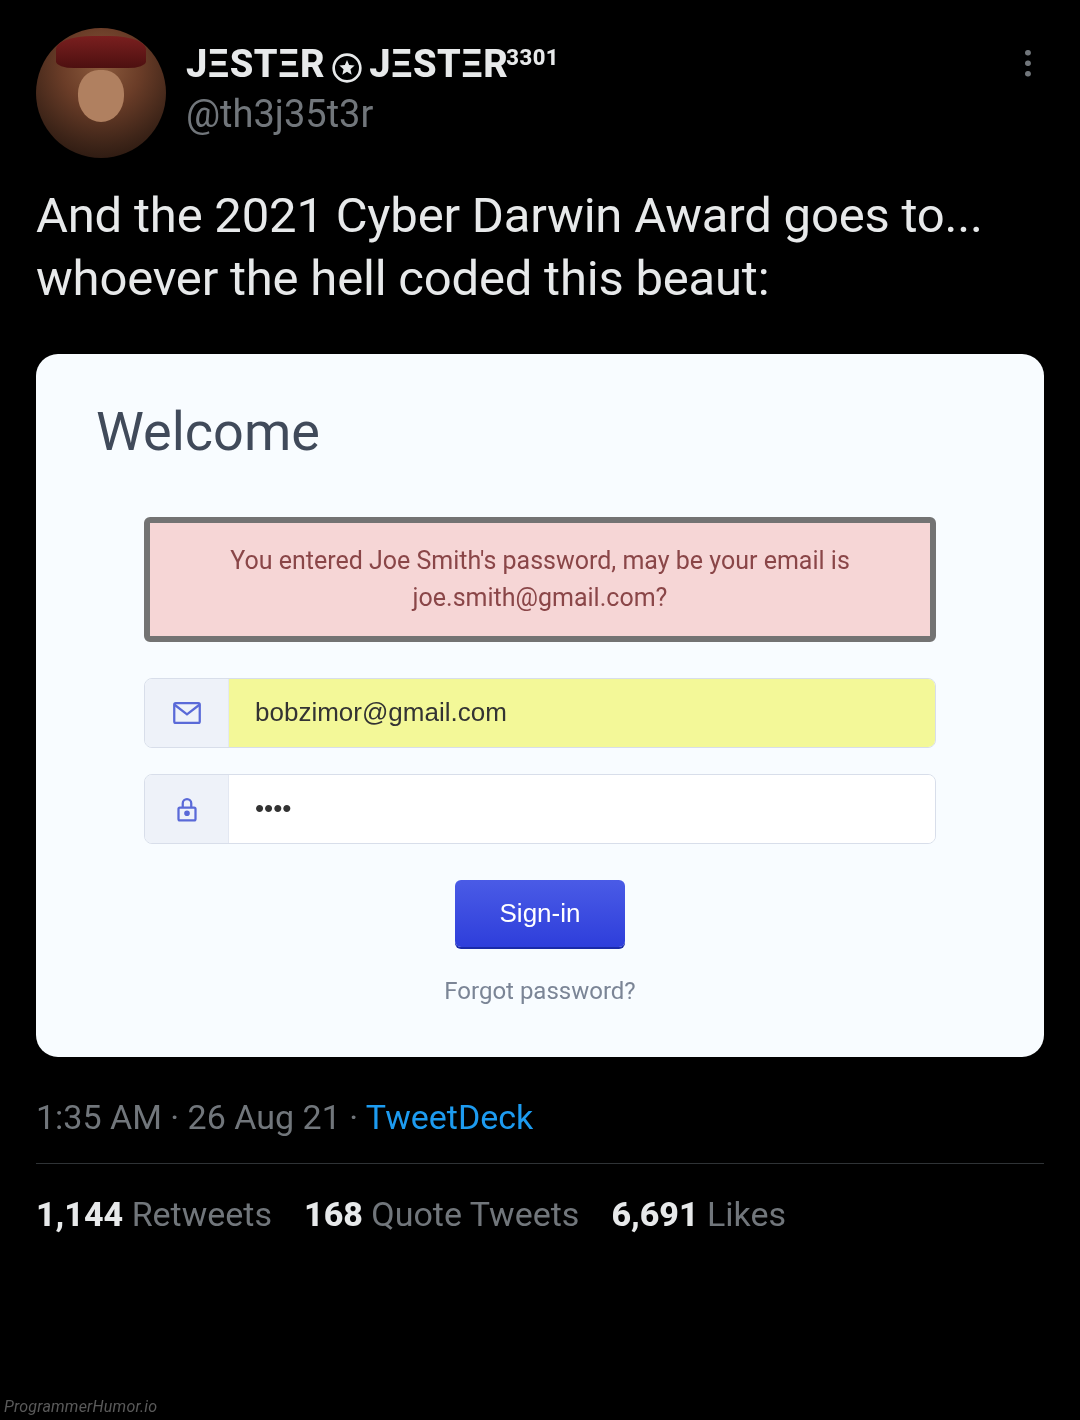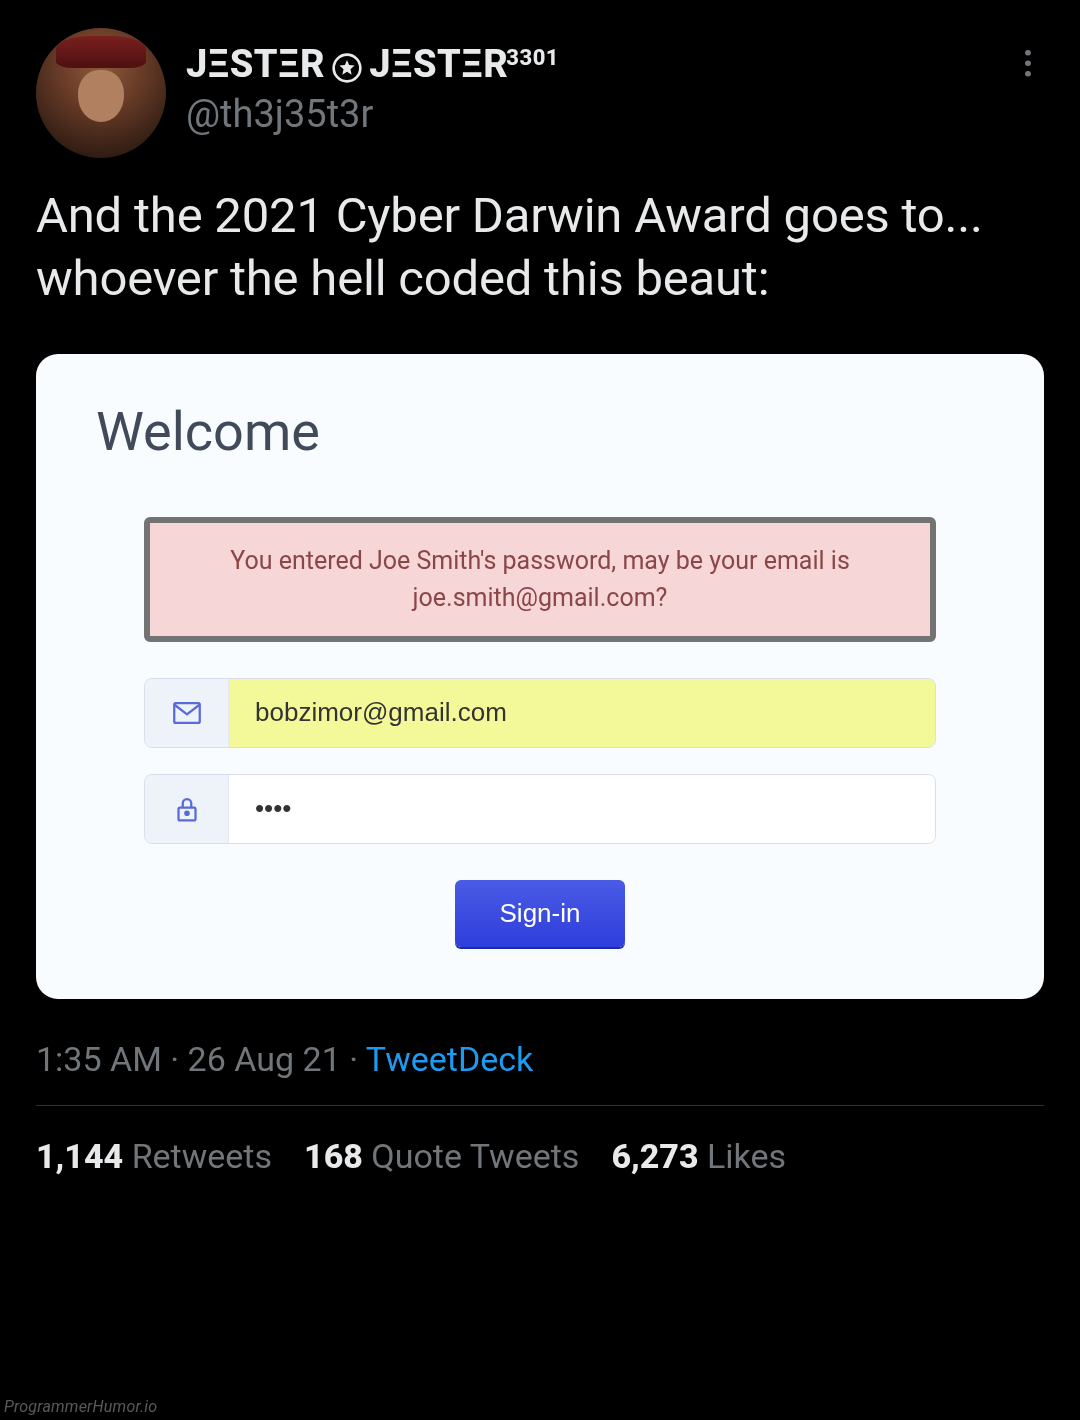--- a/index.html
+++ b/index.html
@@ -222,28 +222,29 @@
             <rect x="6" y="11" width="12" height="9" rx="1"></rect>
             <path d="M9 11V8a3 3 0 0 1 6 0v3"></path>
             <circle cx="12" cy="15" r="1.2" fill="#5a6ad8"></circle>
           </svg>
       </div>
       <input class="field-input" type="text" value="••••" style="">
     </div>
 
     <button class="signin-btn">Sign-in</button>
 
+    <a class="forgot" href="#">Forgot password?</a>
   </div>
 
   <div class="meta">
     <span>1:35 AM</span><span> · </span><span>26 Aug 21</span><span> · </span><span class="source">TweetDeck</span>
   </div>
 
   <hr class="divider">
 
   <div class="stats">
     <span><b>1,144</b> <span>Retweets</span></span>
     <span><b>168</b> <span>Quote Tweets</span></span>
-    <span><b>6,273</b> <span>Likes</span></span>
+    <span><b>6,691</b> <span>Likes</span></span>
   </div>
 </div>
 
 <div class="watermark">ProgrammerHumor.io</div>
 
 </body></html>

